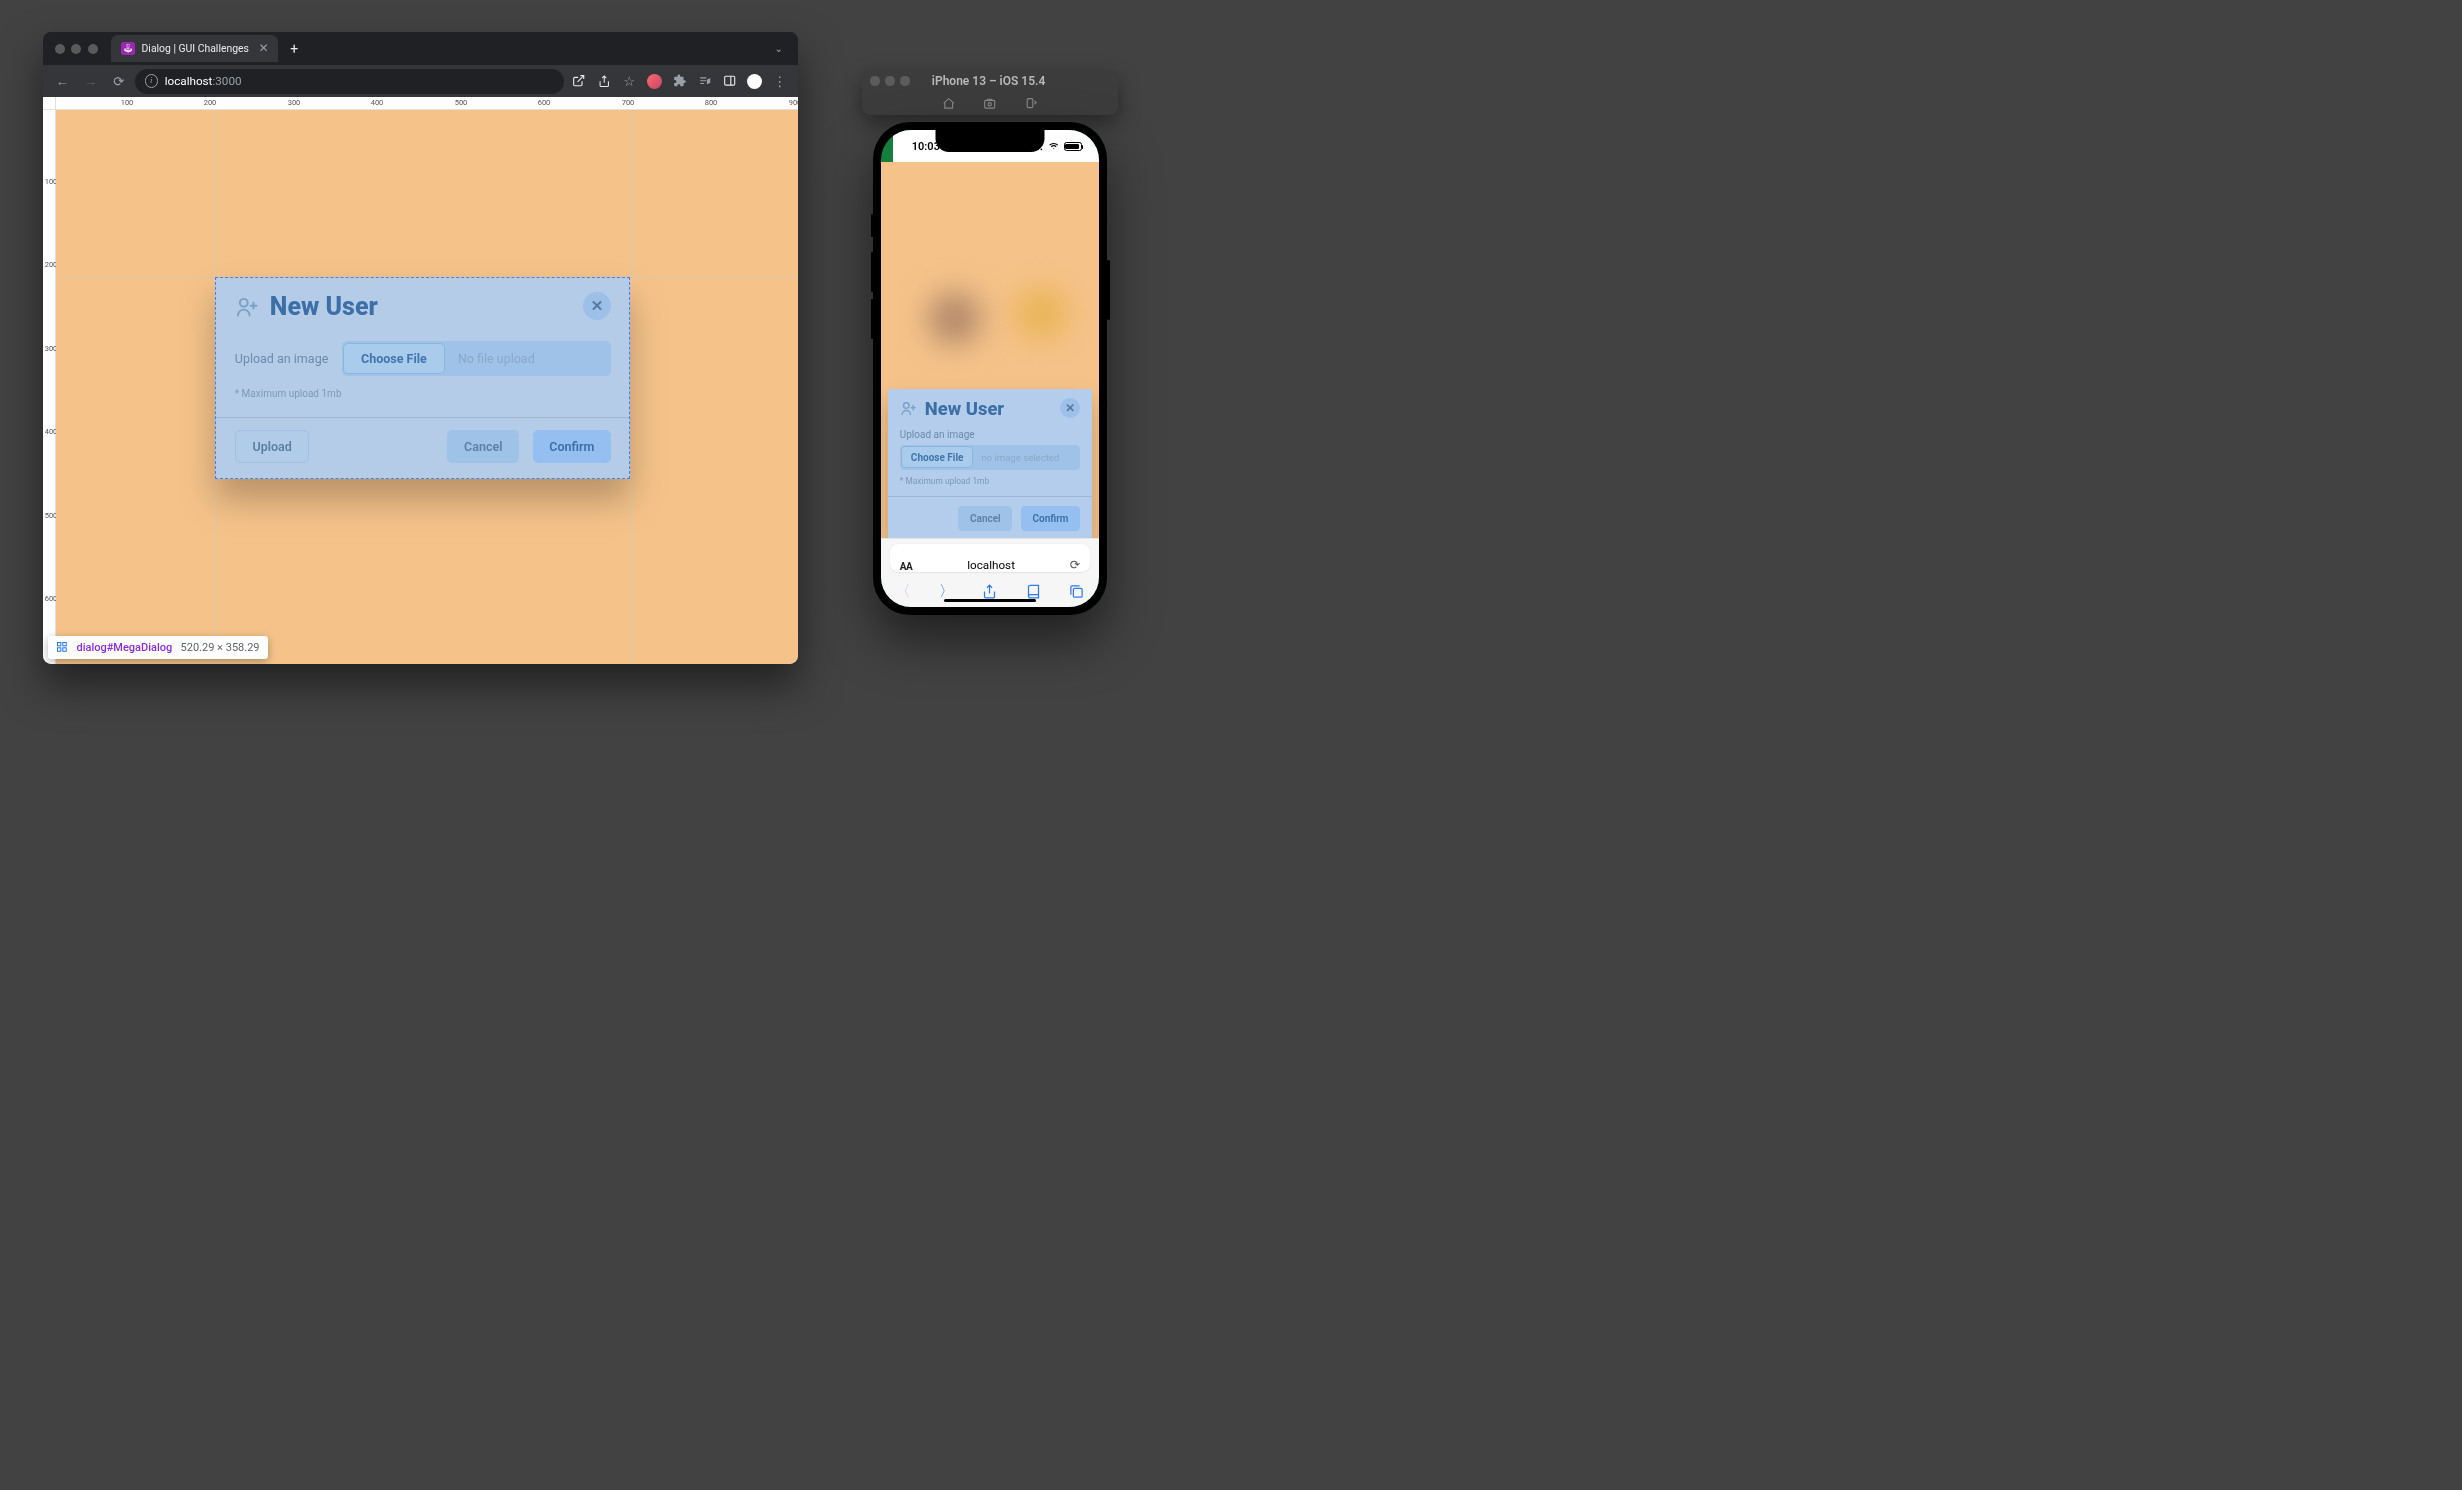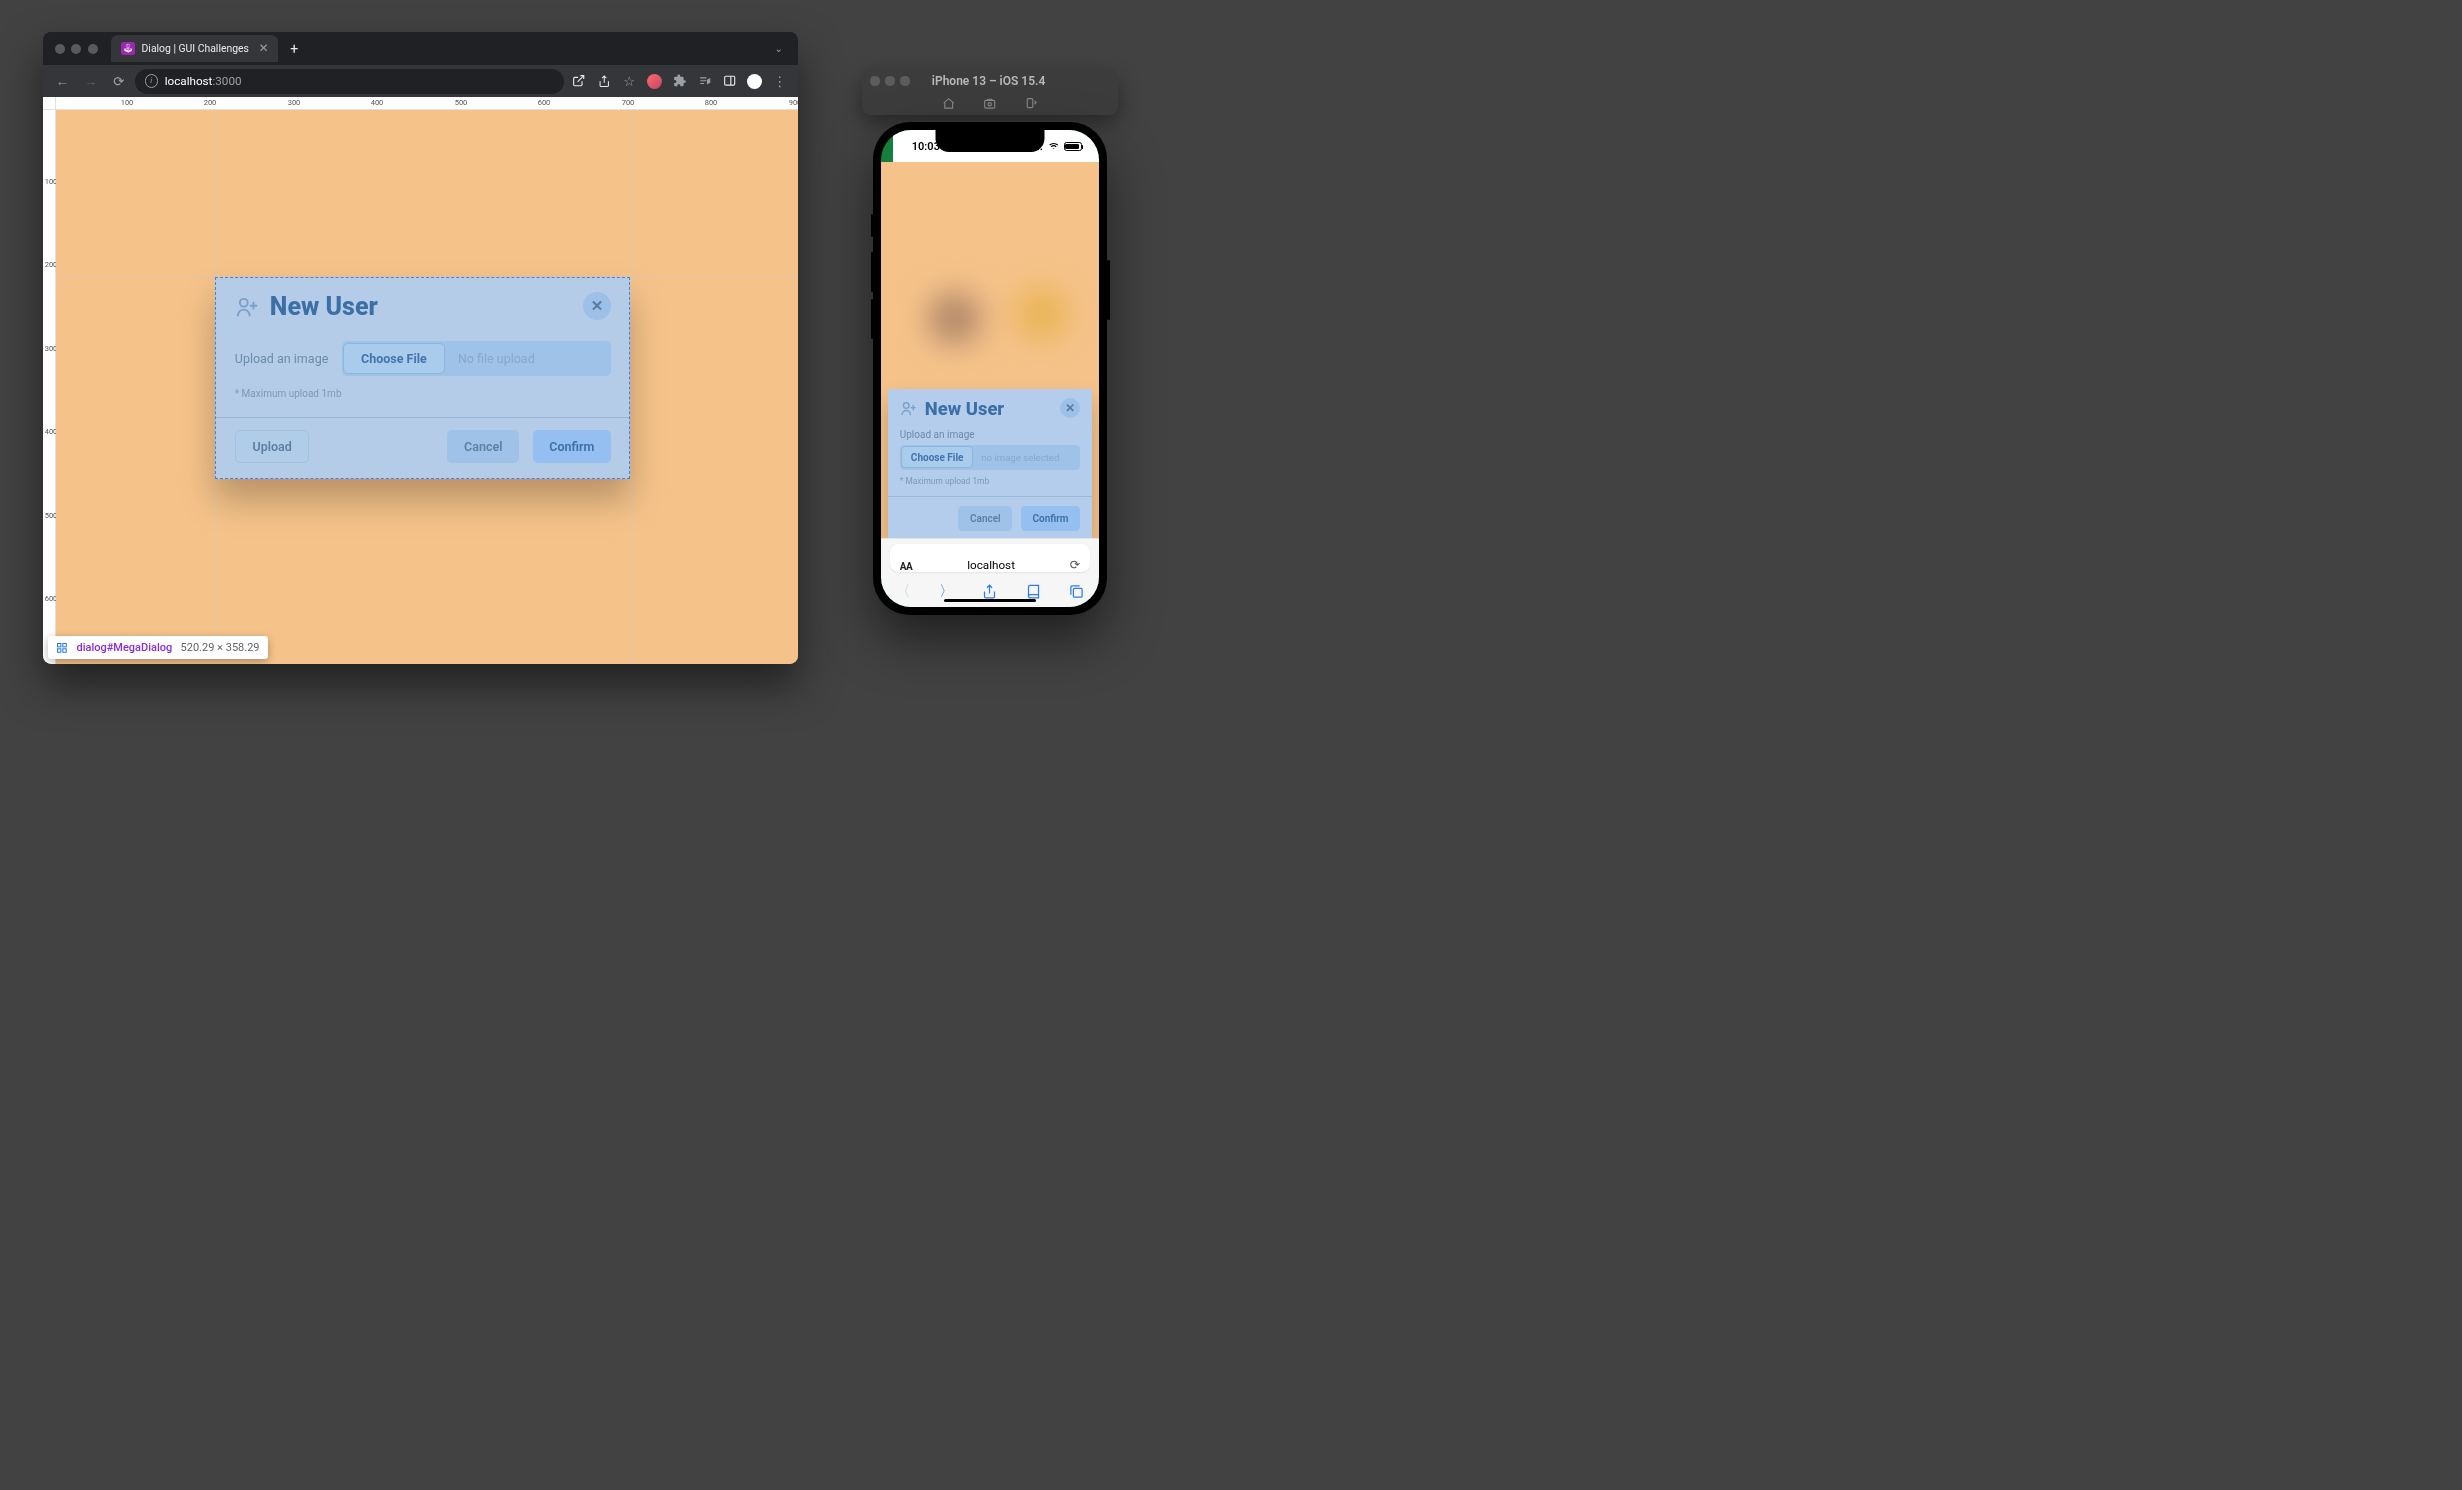--- a/index.html
+++ b/index.html
@@ -163,21 +163,21 @@
   }
   .btn.clear { background:#b1cce9; border:0.8px solid #a2c1e0; color:#5d7fa2; }
   .btn.cancel { margin-left:auto; background:#9fc2e9; color:#5d7fa2; }
   .btn.confirm { background:#94bff0; color:#3b6fa5; }
 
   .inspector-chip {
     position:absolute; left:5px; bottom:5px;
     background:#fff; border-radius:3.3px;
     box-shadow:0 2.5px 8.4px rgba(0,0,0,.3);
     padding:5px 8.4px;
-    display:flex; align-items:flex-end; gap:8.4px;
+    display:flex; align-items:flex-start; gap:8.4px;
     font-size:11px;
   }
   .inspector-chip .grid-ico { color:#1a73e8; }
   .inspector-chip .sel { color:#8a2be2; font-weight:500; }
   .inspector-chip .dims { color:#5f6368; }
 
   
   .sim-titlebar {
     position:absolute; top:70px; left:862px;
     width:256px; height:45px;

